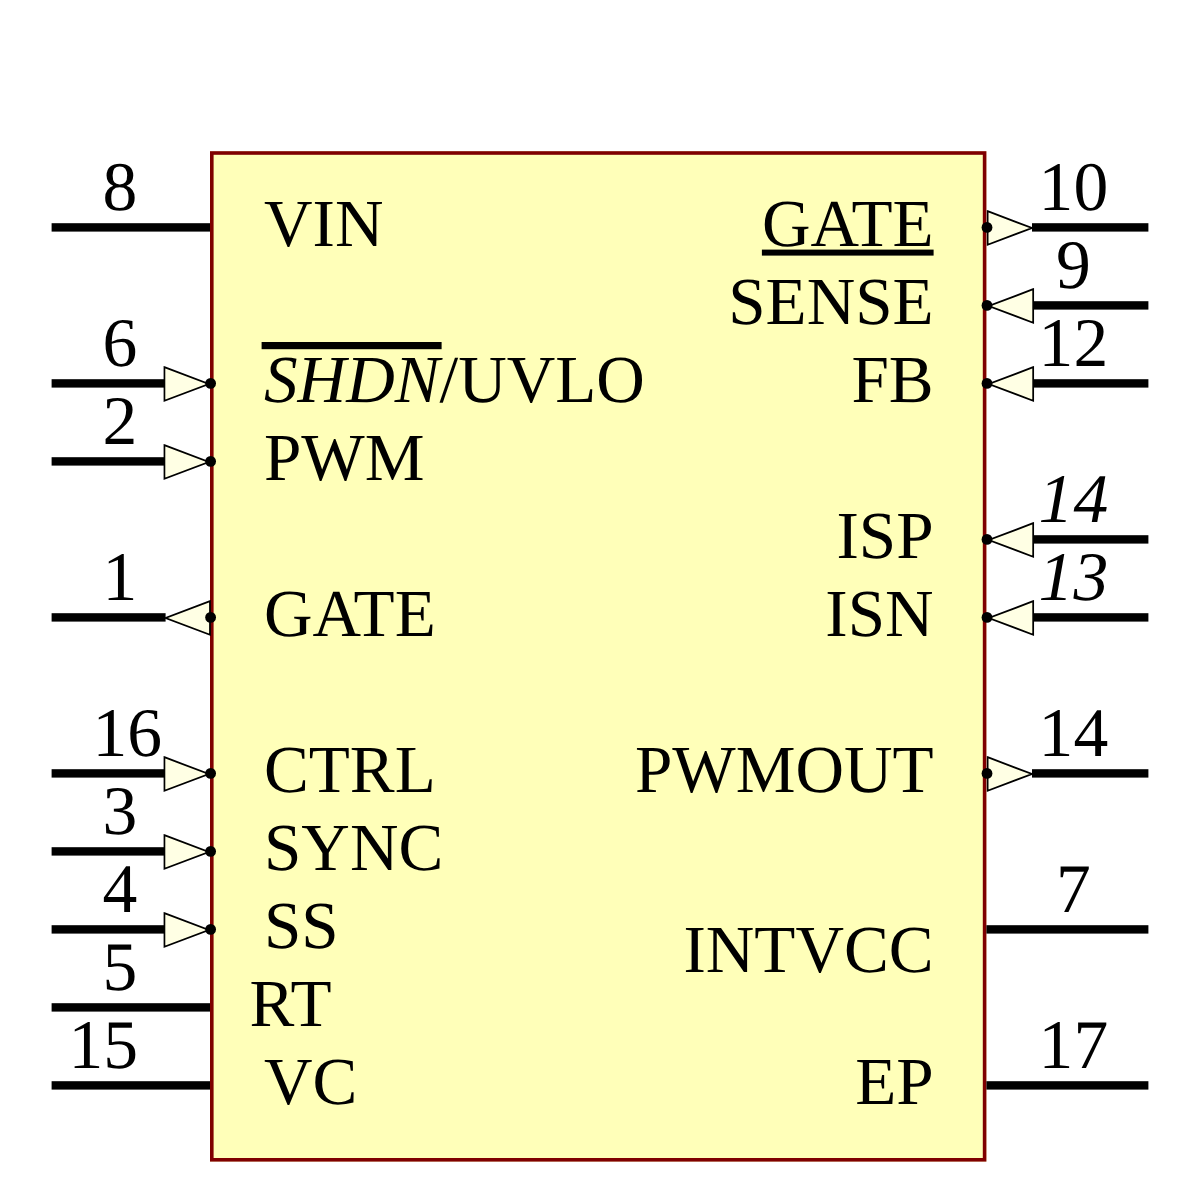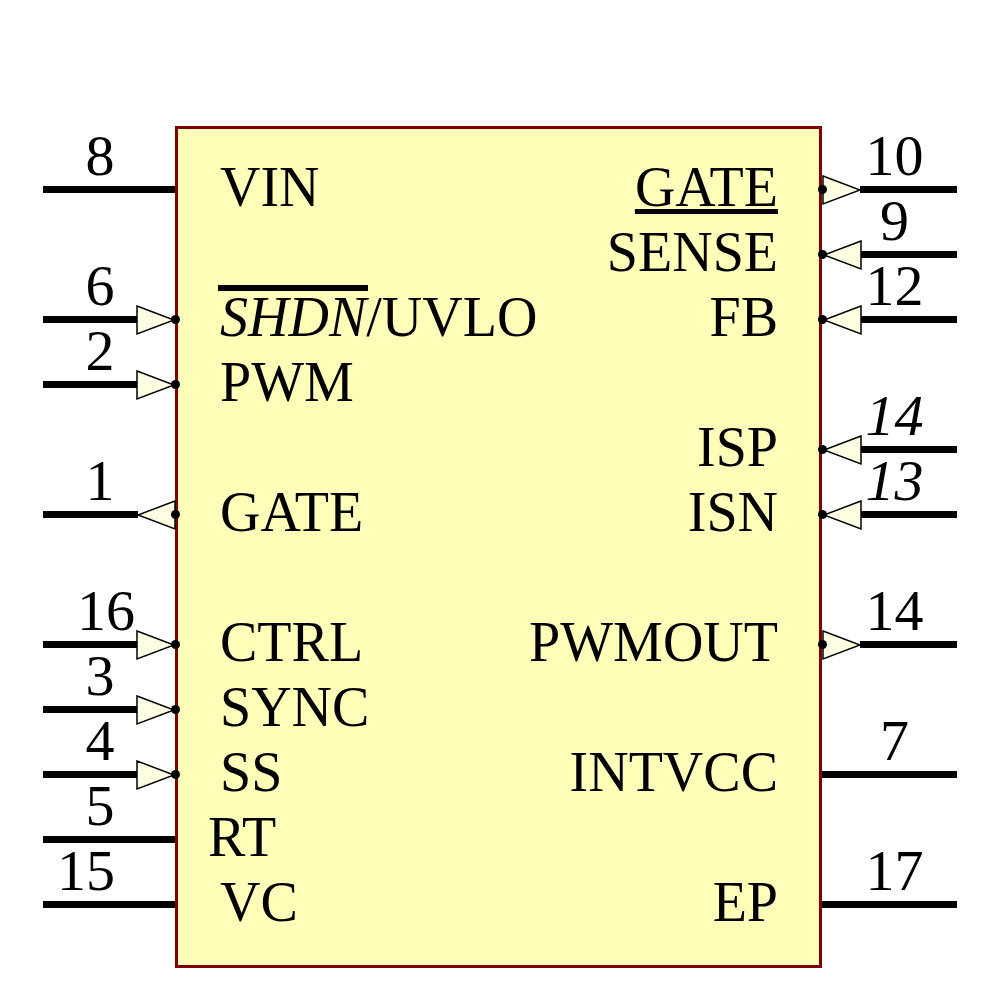--- a/index.html
+++ b/index.html
@@ -156,21 +156,21 @@
         <svg viewBox="0 0 40 32" class="arrow-svg" style="left: 822px; top: 629px;">
           <polygon points="1,2 38,16 1,30" fill="#FFFFE4" stroke="#000000" stroke-width="1.5"></polygon>
         </svg>
         <div class="edge-dot" style="left: 818px; top: 640px;"></div>
         <div class="pin-number" style="top: 582px; left: 822px; width: 145px;">14</div>
         <div class="pin-label" style="top: 614px; right: 222px;">PWMOUT</div>
       </div>
       <div>
         <div class="wire" style="top: 771px; left: 822px; width: 135px;"></div>
         <div class="pin-number" style="top: 712px; left: 822px; width: 145px;">7</div>
-        <div class="pin-label" style="top: 744px; right: 222px;">INTVCC</div>
+        <div class="pin-label" style="top: 764px; right: 222px;">INTVCC</div>
       </div>
       <div>
         <div class="wire" style="top: 901px; left: 822px; width: 135px;"></div>
         <div class="pin-number" style="top: 842px; left: 822px; width: 145px;">17</div>
         <div class="pin-label" style="top: 874px; right: 222px;">EP</div>
       </div>
     </div>
 </div>
 
 </body></html>

